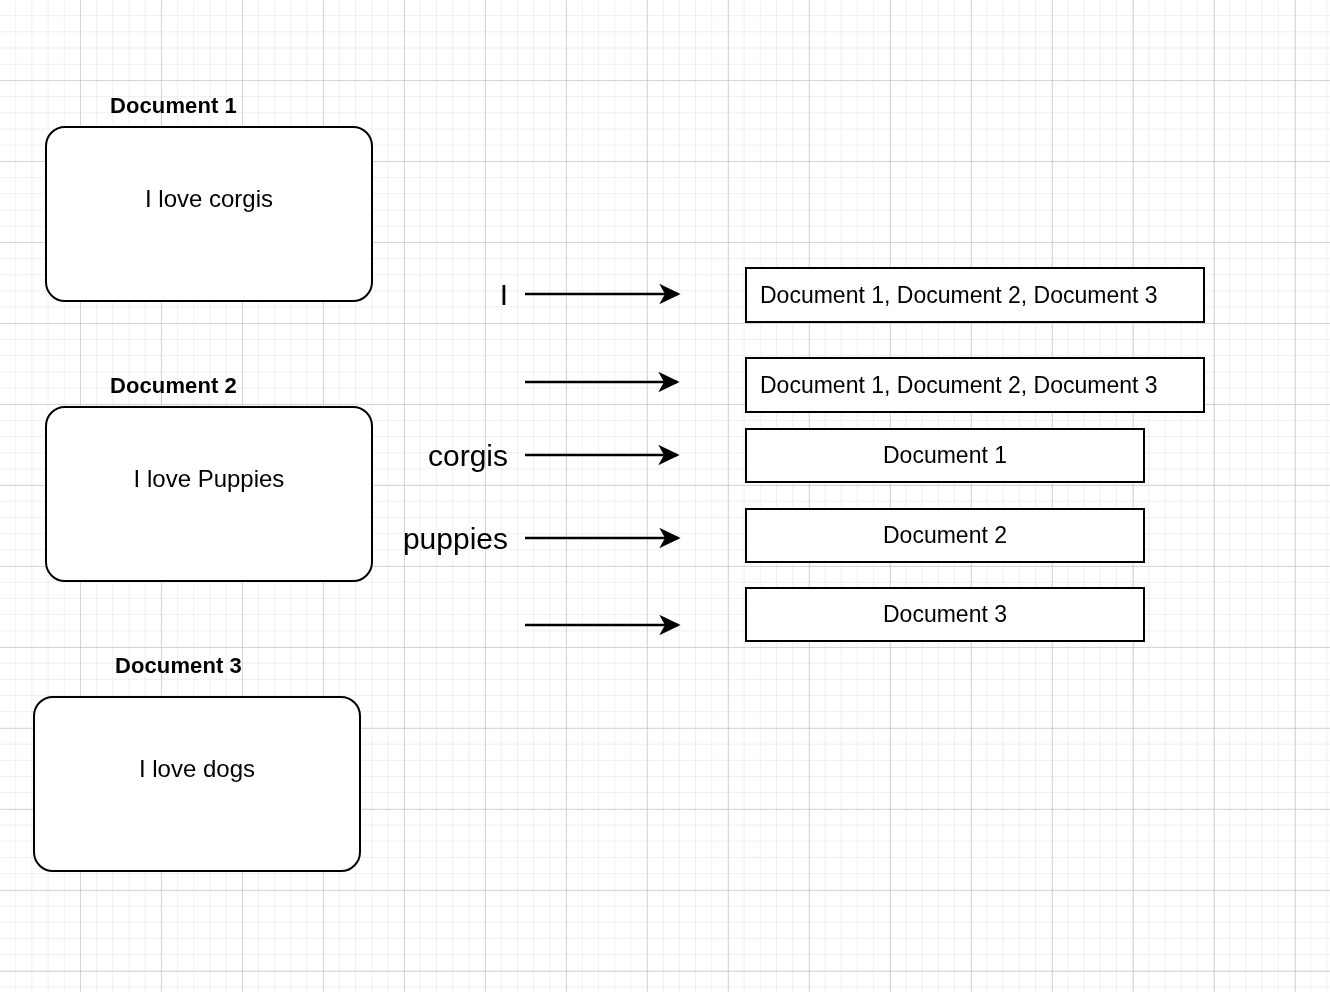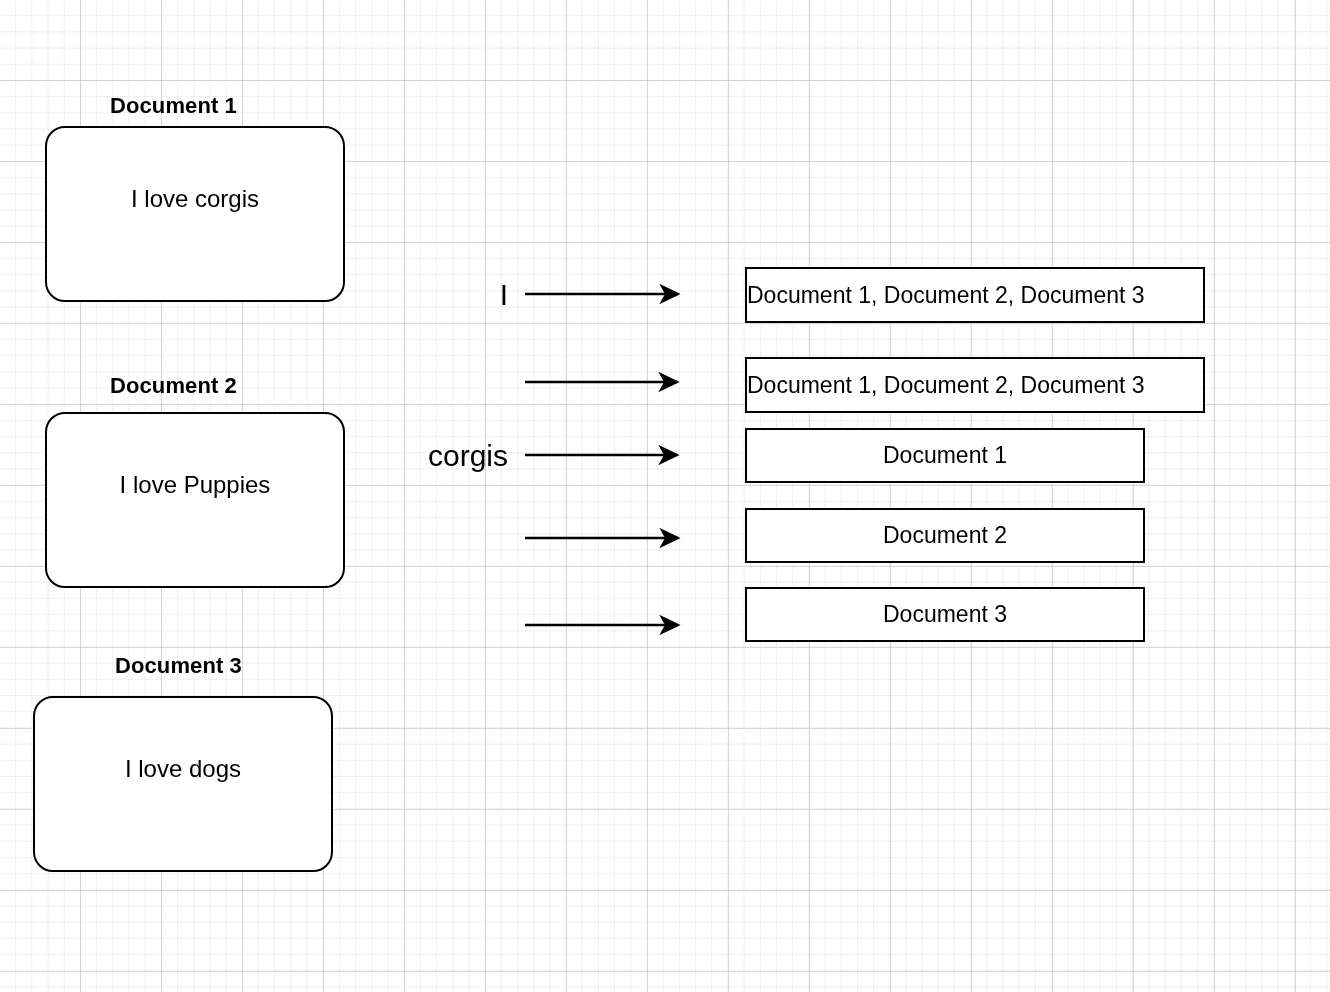--- a/index.html
+++ b/index.html
@@ -38,21 +38,21 @@
   .doc-label {
     position: absolute;
     font-size: 22px;
     font-weight: bold;
     color: #000000;
     letter-spacing: 0.1px;
     white-space: nowrap;
   }
   .doc-box {
     position: absolute;
-    width: 300px;
+    width: 328px;
     height: 176px;
     box-sizing: border-box;
     border: 2.5px solid #000000;
     border-radius: 20px;
     background: #ffffff;
     display: flex;
     align-items: flex-start;
     justify-content: center;
   }
   .doc-text {
@@ -98,20 +98,21 @@
     align-items: center;
     font-size: 23px;
     color: #000000;
     white-space: nowrap;
   }
   .posting-box.wide {
     left: 745px;
     width: 460px;
     height: 56px;
     justify-content: flex-start;
+    padding-left: 13px;
   }
   .posting-box.narrow {
     left: 745px;
     width: 400px;
     height: 55px;
     justify-content: center;
   }
 </style>
 </head>
 <body>
@@ -119,33 +120,34 @@
 <div id="canvas">
 
   <div>
 
     <div class="doc-label" style="left: 110px; top: 93px;">Document 1</div>
     <div class="doc-box" style="left: 45px; top: 126px;">
       <span class="doc-text">I love corgis</span>
     </div>
 
     <div class="doc-label" style="left: 110px; top: 373px;">Document 2</div>
-    <div class="doc-box" style="left: 45px; top: 406px; margin-top: 6px;">
+    <div class="doc-box" style="left: 45px; top: 406px;">
       <span class="doc-text">I love Puppies</span>
     </div>
 
     <div class="doc-label" style="left: 115px; top: 653px;">Document 3</div>
     <div class="doc-box" style="left: 33px; top: 696px;">
       <span class="doc-text">I love dogs</span>
     </div>
   </div>
 
   <div id="terms-col">
     <div class="term" style="top: 280px;">I</div>
     <div class="term" style="top: 441px; text-align: right;">corgis</div>
+    <div class="term" style="top: 524px;">puppies</div>
   </div>
 
   <svg class="arrow" width="1330" height="992">
     <defs>
       <marker id="ah" markerWidth="9" markerHeight="9" refX="7.6" refY="4.5" orient="auto" markerUnits="strokeWidth">
         <path d="M0.4,0.6 L8.6,4.5 L0.4,8.4 L2.6,4.5 Z" fill="#000000"></path>
       </marker>
     </defs>
     <g id="arrow-lines" stroke="#000000" stroke-width="2.6" marker-end="url(#ah)">
         <line x1="525" y1="294" x2="678" y2="294"></line>

